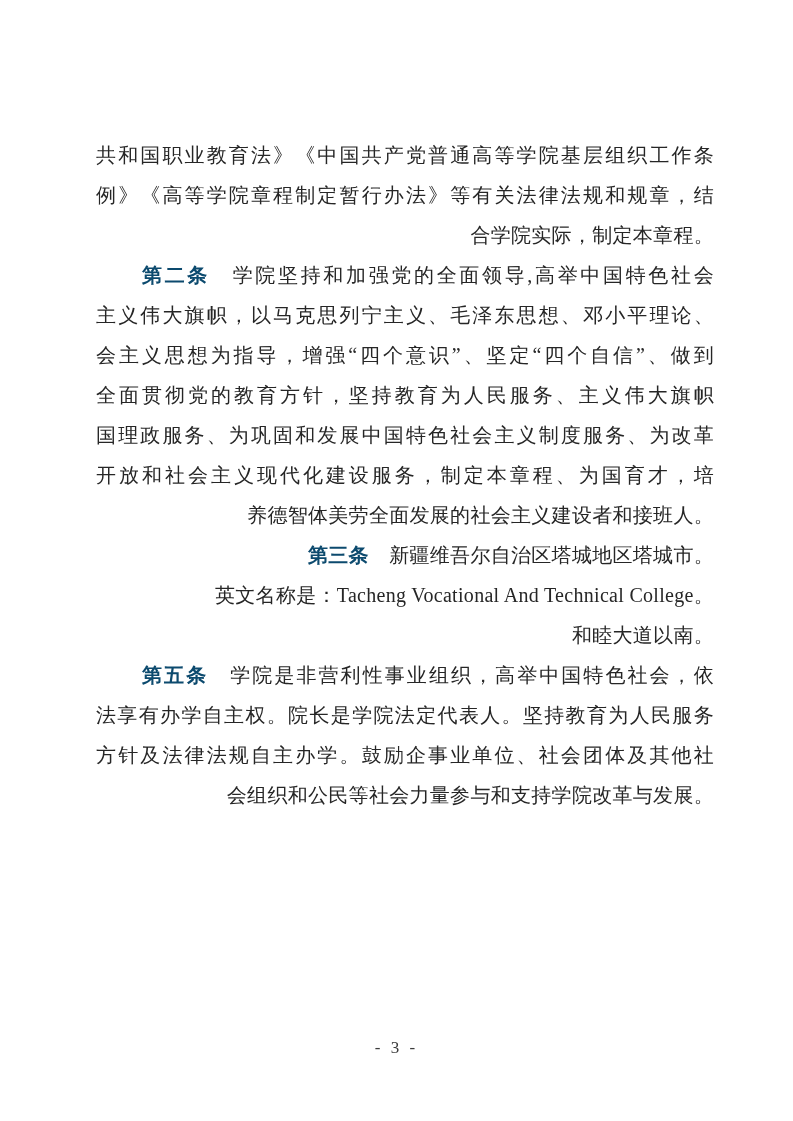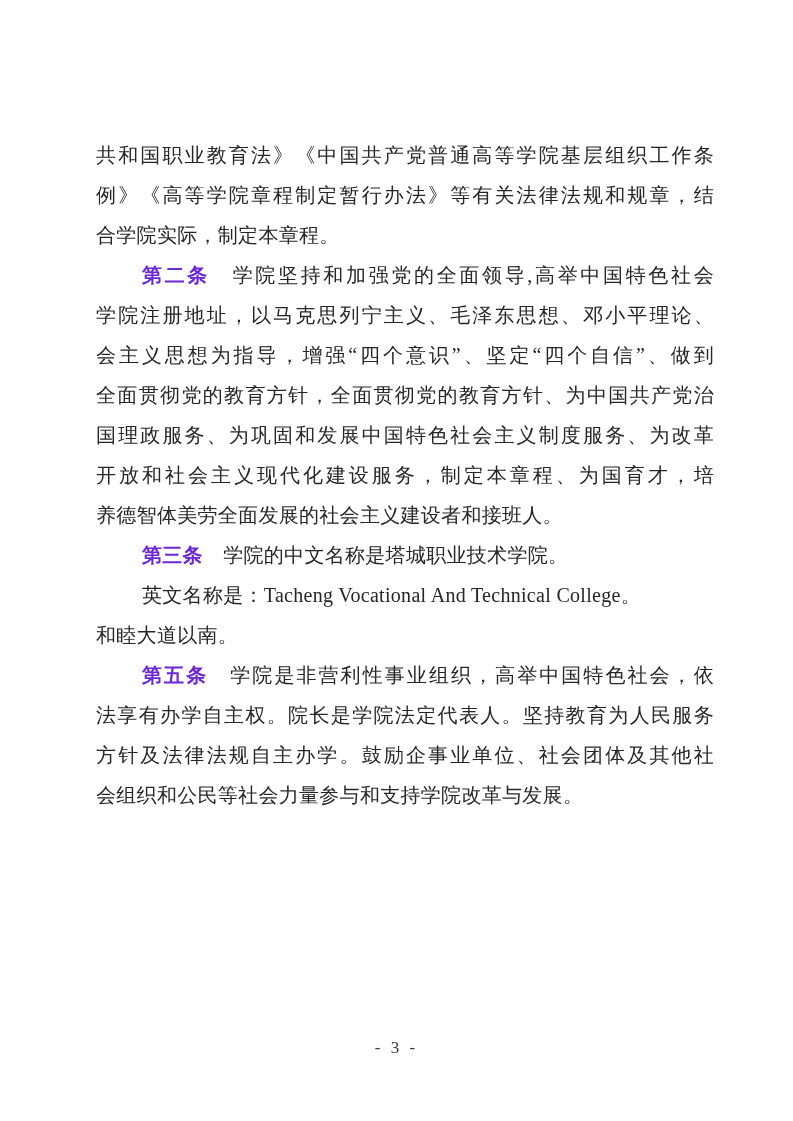--- a/index.html
+++ b/index.html
@@ -20,33 +20,33 @@
     left: 96px;
     top: 135px;
     width: 618px;
     font-size: 20px;
     color: #262626;
   }
   .line {
     height: 40px;
     line-height: 40px;
     letter-spacing: 0.3px;
-    text-align: left;
+    text-align: right;
   }
   .line.justify {
     text-align: justify;
     text-align-last: justify;
     text-justify: inter-character;
   }
   .line.indent {
     padding-left: 46px;
   }
   .label {
     font-weight: 700;
-    color: #6d28d9;
+    color: #0c4a6e;
   }
   .seg {
     font-weight: 400;
   }
   .page-number {
     position: absolute;
     left: 0;
     top: 1038px;
     width: 100%;
     text-align: center;
@@ -58,27 +58,27 @@
 </style>
 </head>
 <body>
 
 <div class="page">
   <div class="text-block">
       <div class="line justify"><span class="seg">共和国职业教育法》《中国共产党普通高等学院基层组织工作条</span></div>
       <div class="line justify"><span class="seg">例》《高等学院章程制定暂行办法》等有关法律法规和规章，结</span></div>
       <div class="line"><span class="seg">合学院实际，制定本章程。</span></div>
       <div class="line justify indent"><span class="label">第二条</span><span class="seg">　学院坚持和加强党的全面领导,高举中国特色社会</span></div>
-      <div class="line justify"><span class="seg">学院注册地址，以马克思列宁主义、毛泽东思想、邓小平理论、</span></div>
+      <div class="line justify"><span class="seg">主义伟大旗帜，以马克思列宁主义、毛泽东思想、邓小平理论、</span></div>
       <div class="line justify"><span class="seg">会主义思想为指导，增强“四个意识”、坚定“四个自信”、做到</span></div>
-      <div class="line justify"><span class="seg">全面贯彻党的教育方针，全面贯彻党的教育方针、为中国共产党治</span></div>
+      <div class="line justify"><span class="seg">全面贯彻党的教育方针，坚持教育为人民服务、主义伟大旗帜</span></div>
       <div class="line justify"><span class="seg">国理政服务、为巩固和发展中国特色社会主义制度服务、为改革</span></div>
       <div class="line justify"><span class="seg">开放和社会主义现代化建设服务，制定本章程、为国育才，培</span></div>
       <div class="line"><span class="seg">养德智体美劳全面发展的社会主义建设者和接班人。</span></div>
-      <div class="line indent"><span class="label">第三条</span><span class="seg">　学院的中文名称是塔城职业技术学院。</span></div>
+      <div class="line indent"><span class="label">第三条</span><span class="seg">　新疆维吾尔自治区塔城地区塔城市。</span></div>
       <div class="line indent"><span class="seg">英文名称是：Tacheng Vocational And Technical College。</span></div>
       <div class="line"><span class="seg">和睦大道以南。</span></div>
       <div class="line justify indent"><span class="label">第五条</span><span class="seg">　学院是非营利性事业组织，高举中国特色社会，依</span></div>
       <div class="line justify"><span class="seg">法享有办学自主权。院长是学院法定代表人。坚持教育为人民服务</span></div>
       <div class="line justify"><span class="seg">方针及法律法规自主办学。鼓励企事业单位、社会团体及其他社</span></div>
       <div class="line"><span class="seg">会组织和公民等社会力量参与和支持学院改革与发展。</span></div>
     </div>
   <div class="page-number">- 3 -</div>
 </div>
 

